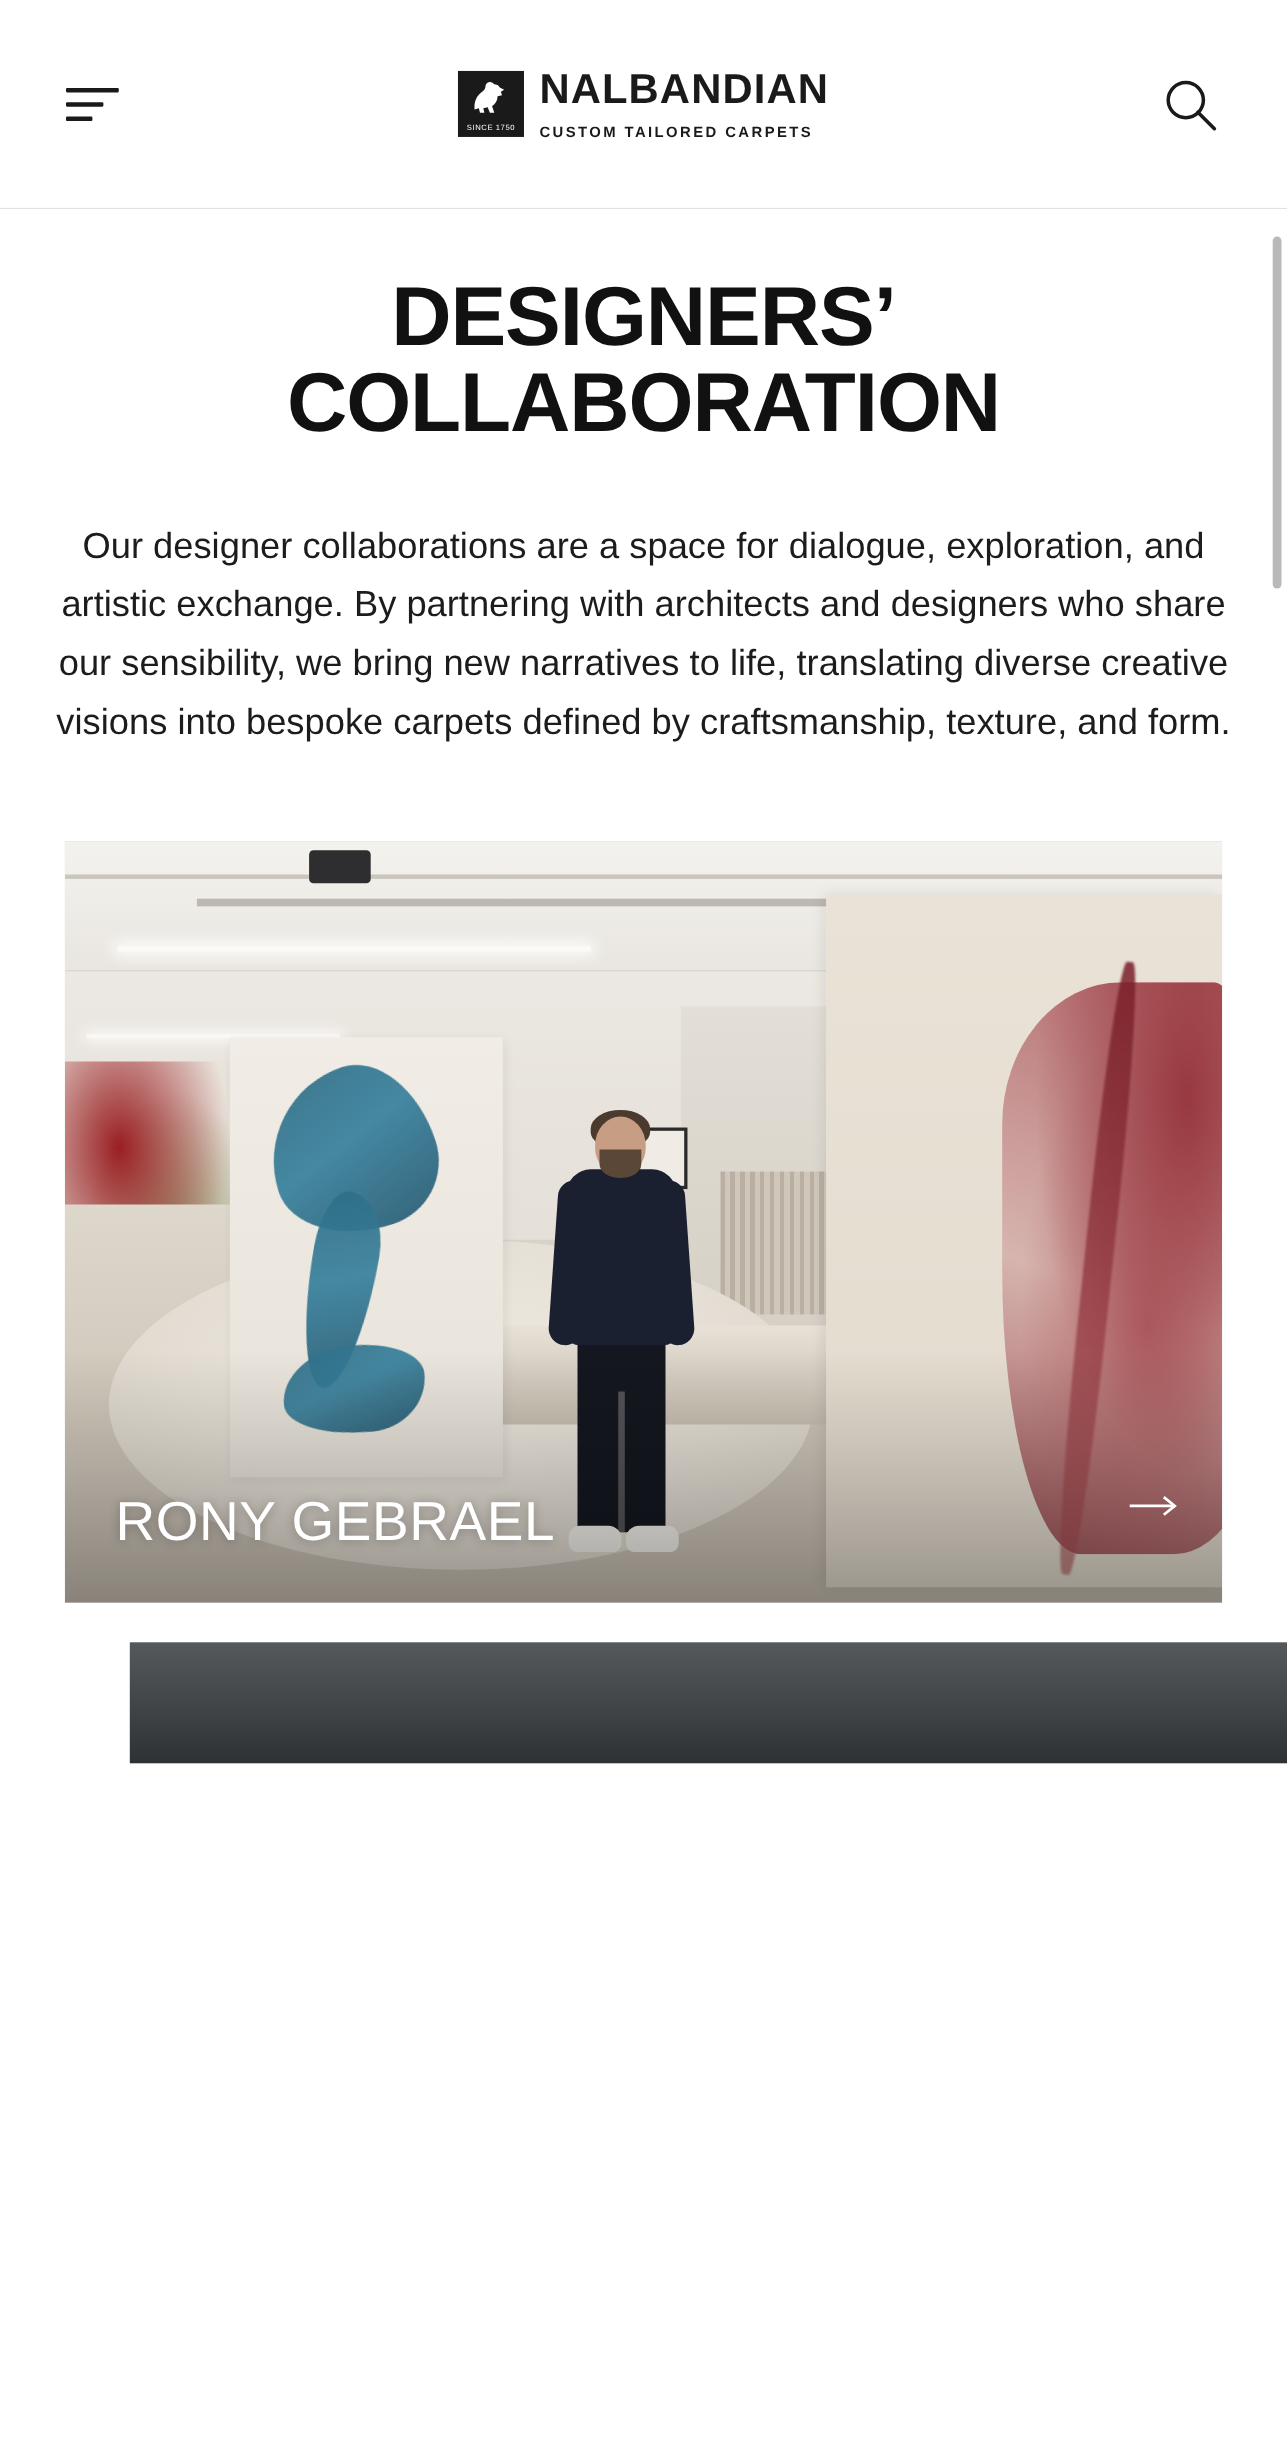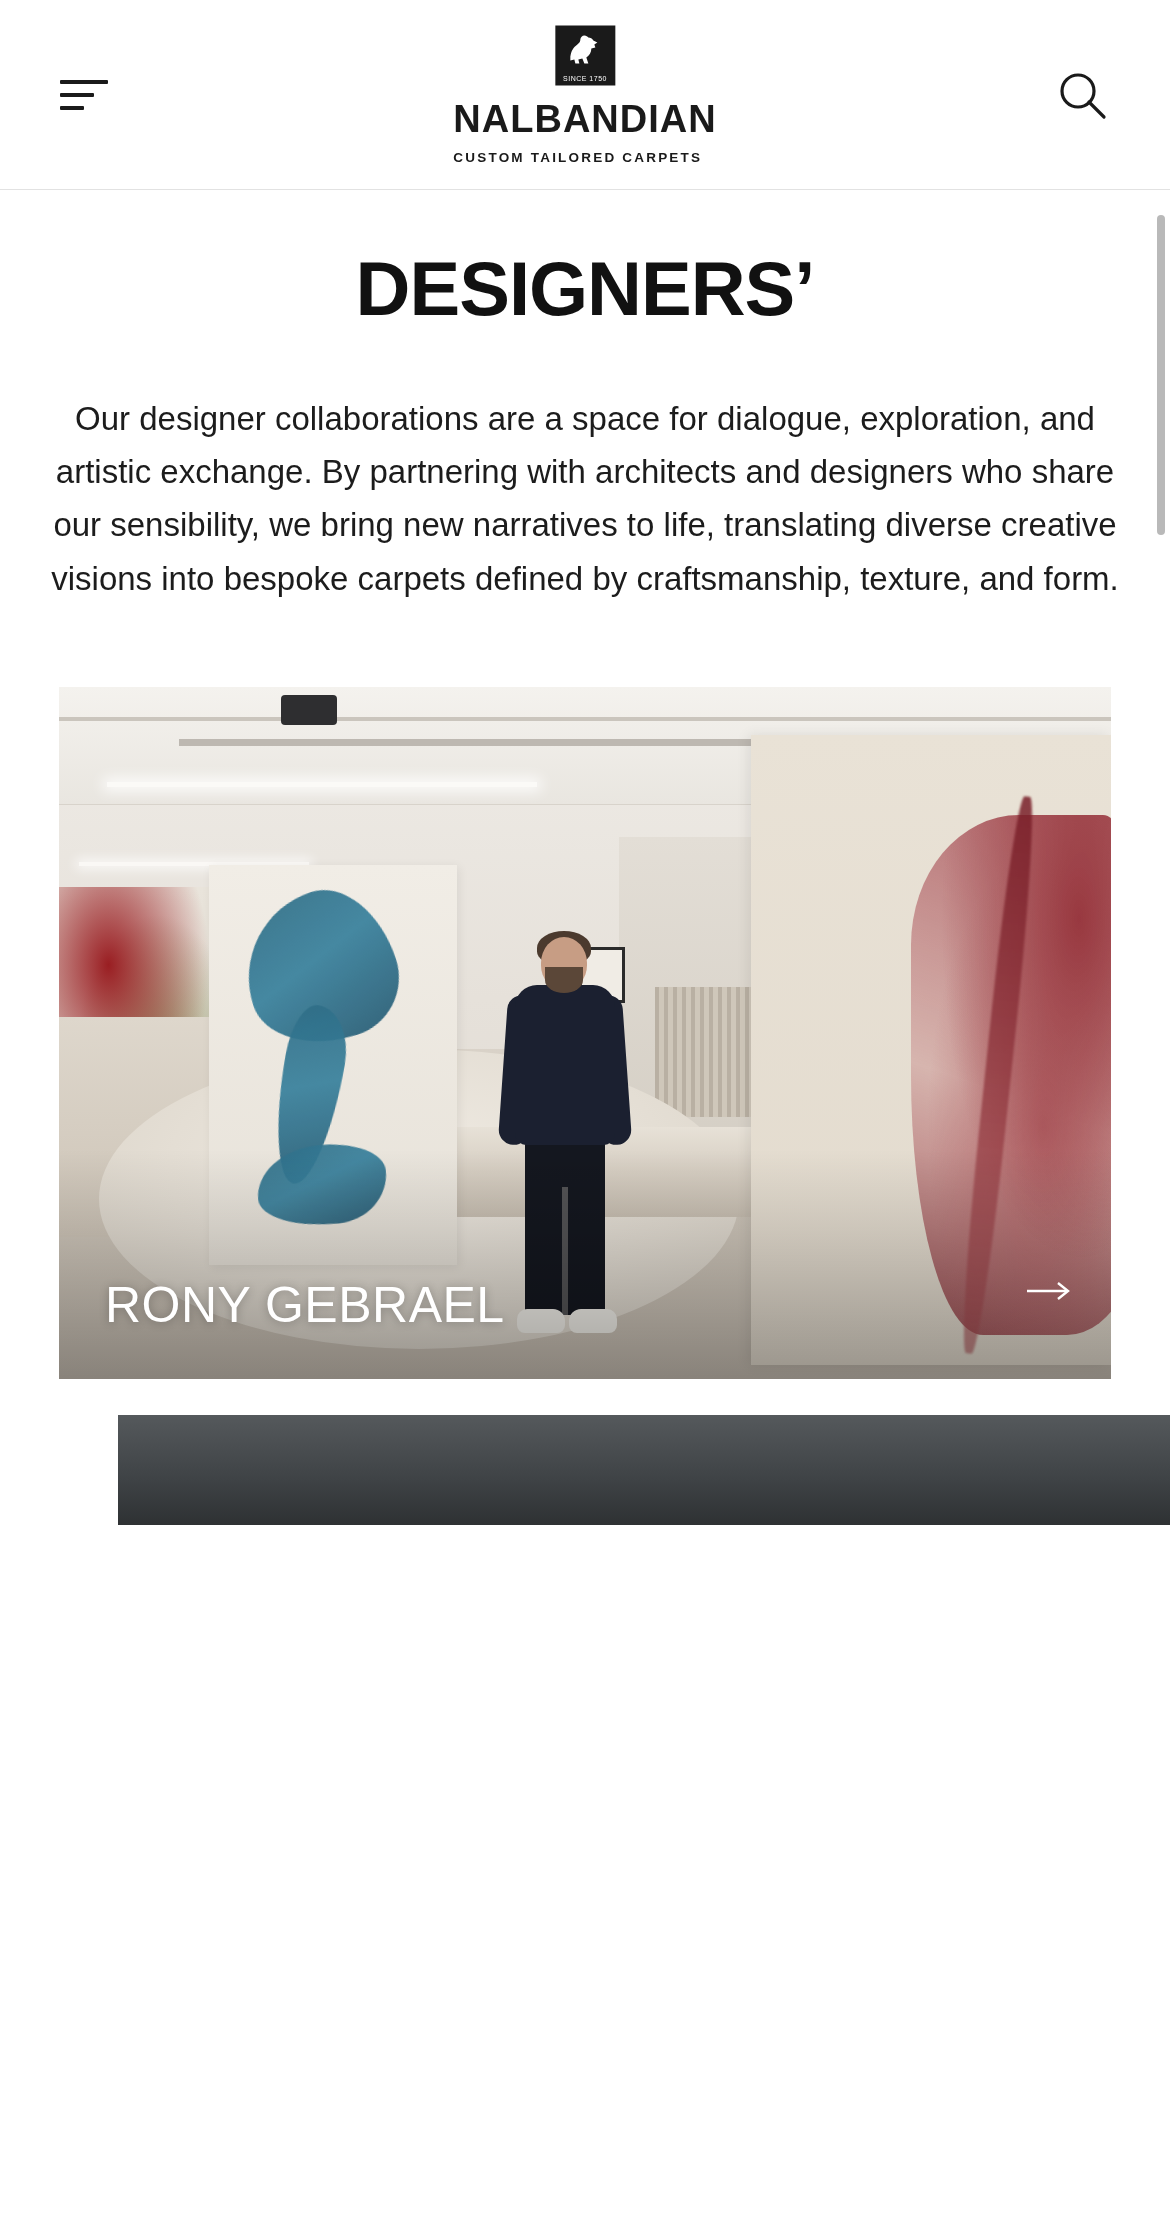--- a/index.html
+++ b/index.html
@@ -44,21 +44,20 @@
   .menu-icon i:nth-child(3) { width: 24px; }
 
   .logo {
     display: flex;
     align-items: center;
     gap: 14px;
     position: absolute;
     left: 50%;
     top: 50%;
     transform: translate(-50%, -50%);
-    flex-direction: column;
   }
   .logo-mark {
     width: 60px;
     height: 60px;
     background: #1a1a1a;
     position: relative;
     display: flex;
     flex-direction: column;
     align-items: center;
     justify-content: flex-end;
@@ -332,20 +331,21 @@
 
   <svg class="search-icon" viewBox="0 0 56 56">
     <circle cx="24" cy="24" r="16" fill="none" stroke="#1a1a1a" stroke-width="3.2"></circle>
     <line x1="35" y1="35" x2="50" y2="50" stroke="#1a1a1a" stroke-width="3.2" stroke-linecap="round"></line>
   </svg>
 </div>
 
 <div class="intro">
   <h1 class="page-title">
     <span>DESIGNERS’</span><br>
+    <span>COLLABORATION</span>
   </h1>
   <p class="page-desc">Our designer collaborations are a space for dialogue, exploration, and artistic exchange. By partnering with architects and designers who share our sensibility, we bring new narratives to life, translating diverse creative visions into bespoke carpets defined by craftsmanship, texture, and form.</p>
 </div>
 
 <div class="cards">
 
   <div class="card">
     <div class="card-scene">
       <div class="bg-wall"></div>
       <div class="ceiling"></div>

